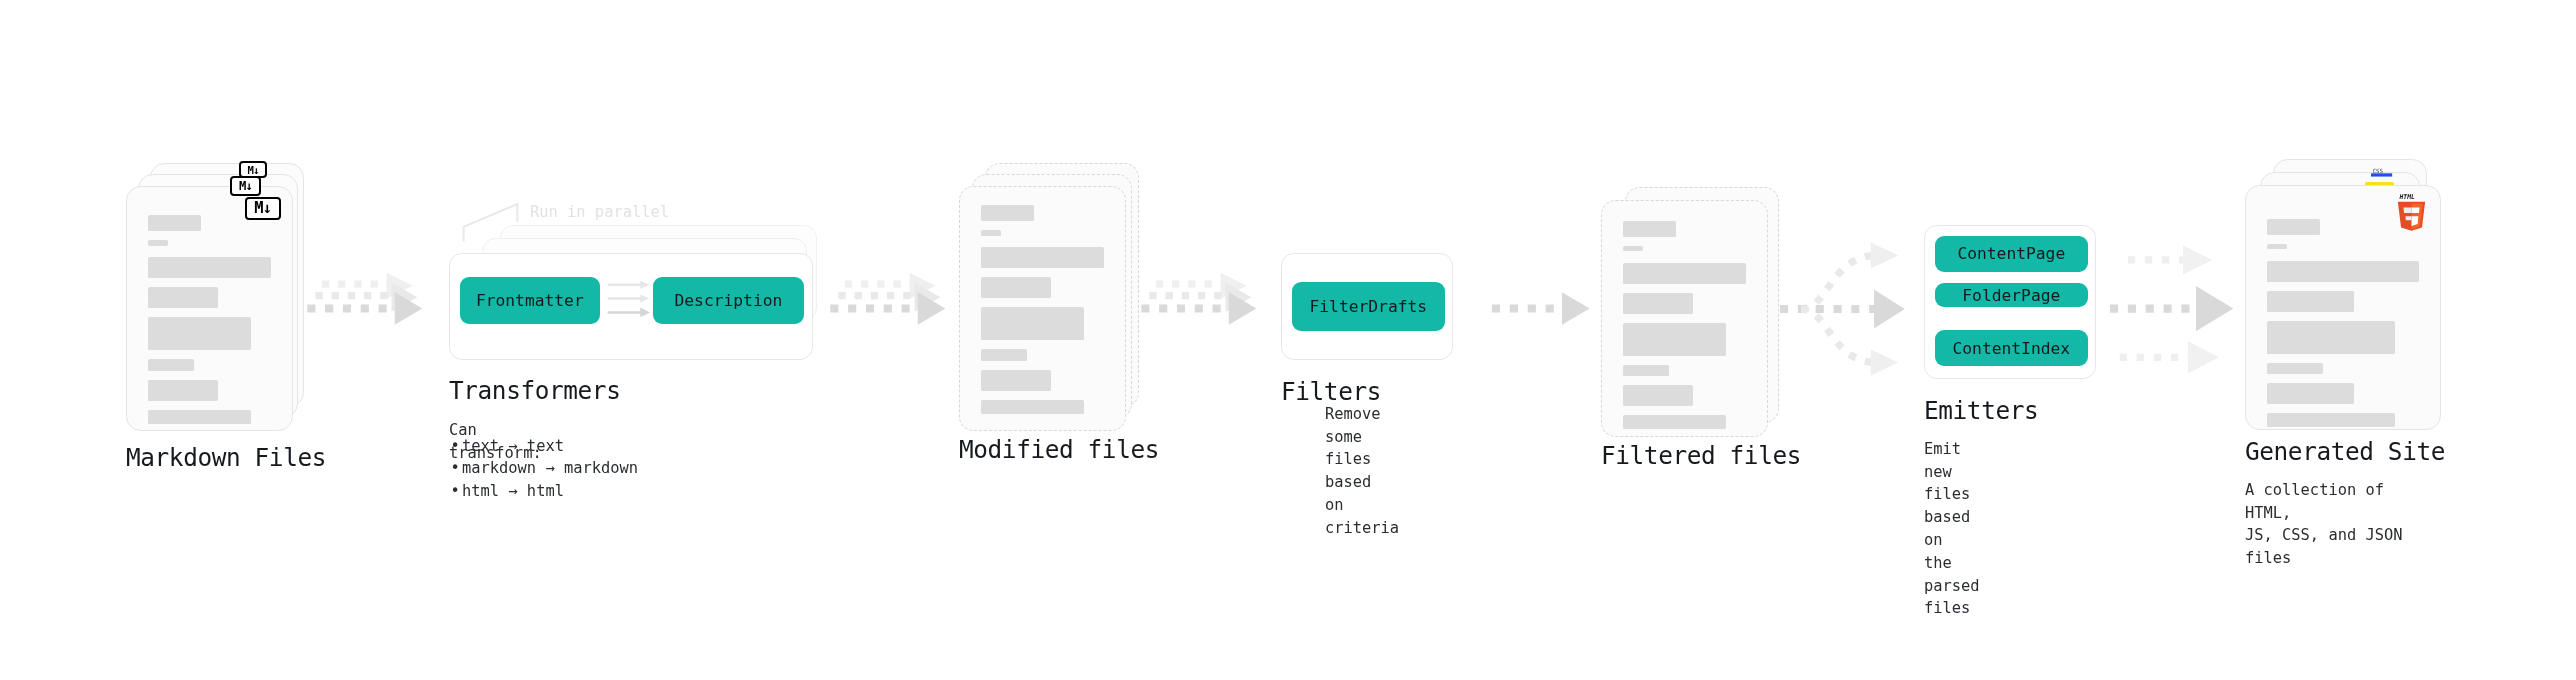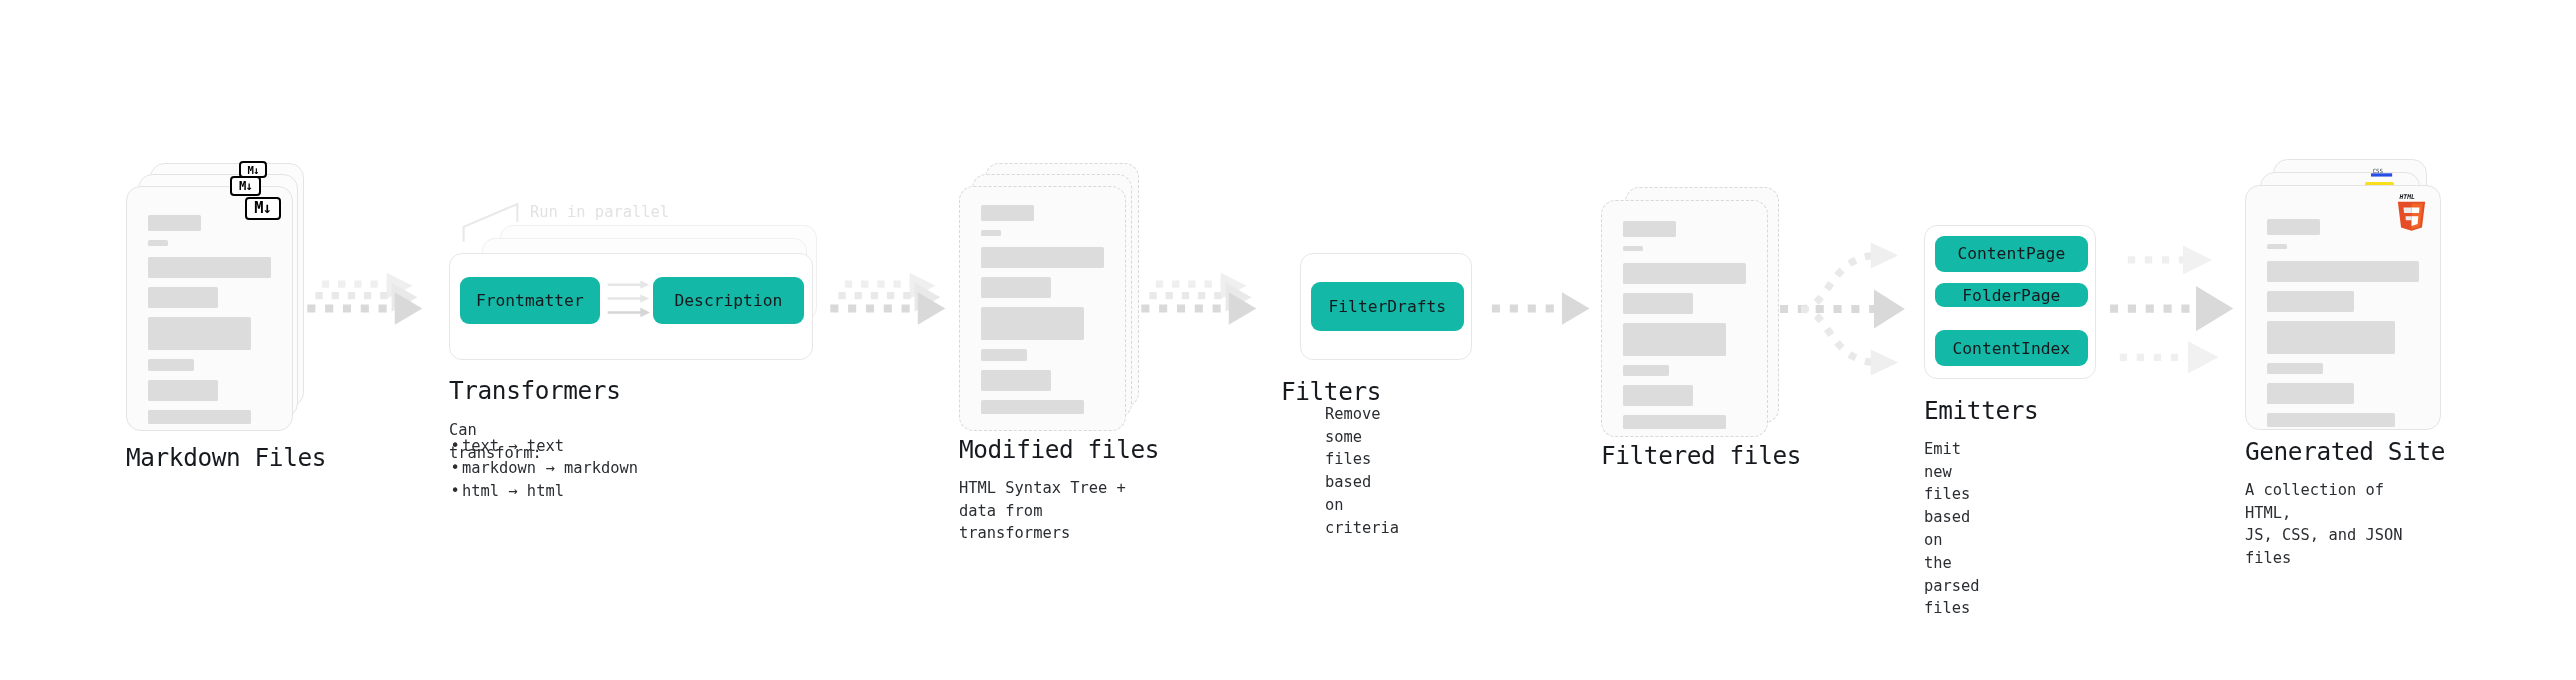--- a/index.html
+++ b/index.html
@@ -200,41 +200,39 @@
           <div class="bar" style="width:100%; height:21px;"></div>
           <div class="bar" style="width:57%; height:21px;"></div>
           <div class="bar" style="width:84%; height:33px;"></div>
           <div class="bar" style="width:37%; height:11.4px;"></div>
           <div class="bar" style="width:57%; height:21px;"></div>
           <div class="bar" style="width:84%; height:14px;"></div>
         </div>
       </div>
     </div>
     <div class="title" style="position:absolute; left:0px; top:272px;">Modified files</div>
-    <div class="subtitle" style="position:absolute; left:0px; top:304px;">HTML Syntax Tree +
-data from transformers</div>
   </div>
 
   <svg class="node" style="left:1141px; top:268px;" width="114" height="81" viewBox="0 0 140 100">
     <g fill="none" stroke="#efefef" stroke-width="9" stroke-dasharray="9 11">
       <path d="M18 20 H104"></path>
     </g>
     <polygon points="98,6 130,22 98,38" fill="#efefef"></polygon>
     <g fill="none" stroke="#e9e9e9" stroke-width="9" stroke-dasharray="9 11">
       <path d="M10 34 H110"></path>
     </g>
     <polygon points="104,18 136,36 104,54" fill="#e9e9e9"></polygon>
     <g fill="none" stroke="#d9d9d9" stroke-width="10" stroke-dasharray="10 12">
       <path d="M0 50 H112"></path>
     </g>
     <polygon points="108,30 142,50 108,70" fill="#d9d9d9"></polygon>
   </svg>
 
   <div class="node" style="left:1281px; top:253px;">
-    <div class="procbox" style="left:0px; top:0px; width:172px; height:107px; position:absolute;margin-left:19px;">
+    <div class="procbox" style="left:0px; top:0px; width:172px; height:107px; position:absolute;">
       <div class="pill" style="left:9.8px; top:28.4px; width:153px; height:49px;">FilterDrafts</div>
     </div>
     <div class="title" style="position:absolute; left:0px; top:124px;">Filters</div>
     <div class="subtitle" style="position:absolute; left:0px; top:140px;margin-left:44px;">Remove some files based
 on criteria</div>
   </div>
 
   <svg class="node" style="left:1487px; top:284px;" width="114" height="49" viewBox="0 0 140 60">
     <g fill="none" stroke="#d9d9d9" stroke-width="10" stroke-dasharray="10 12">
       <path d="M6 30 H96"></path>

